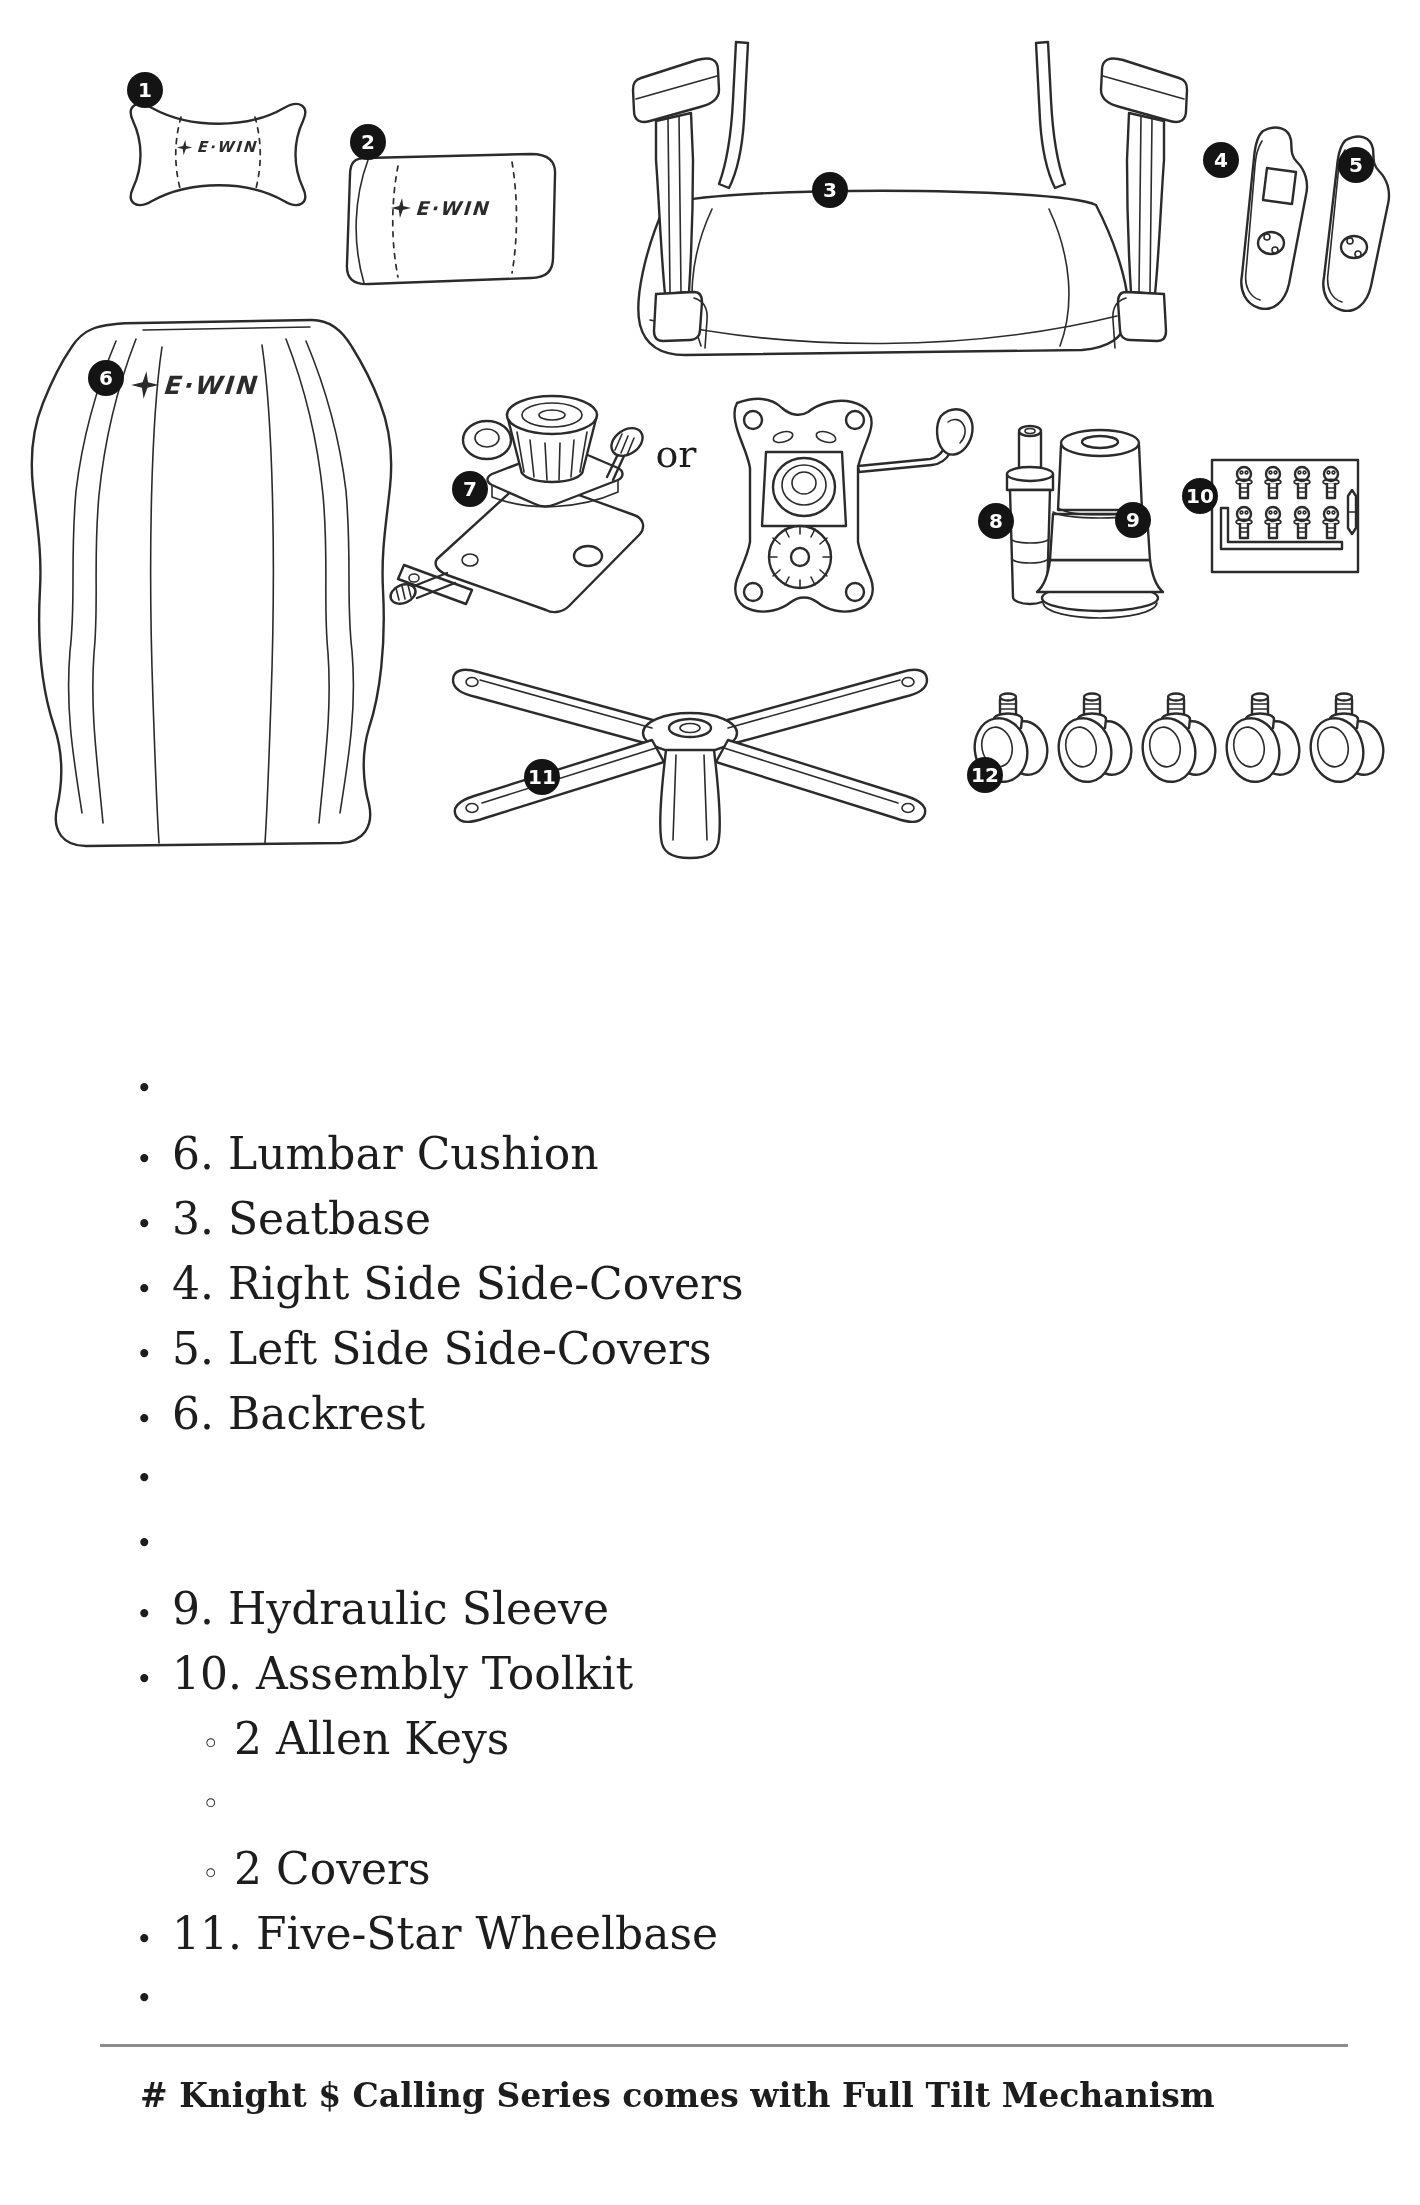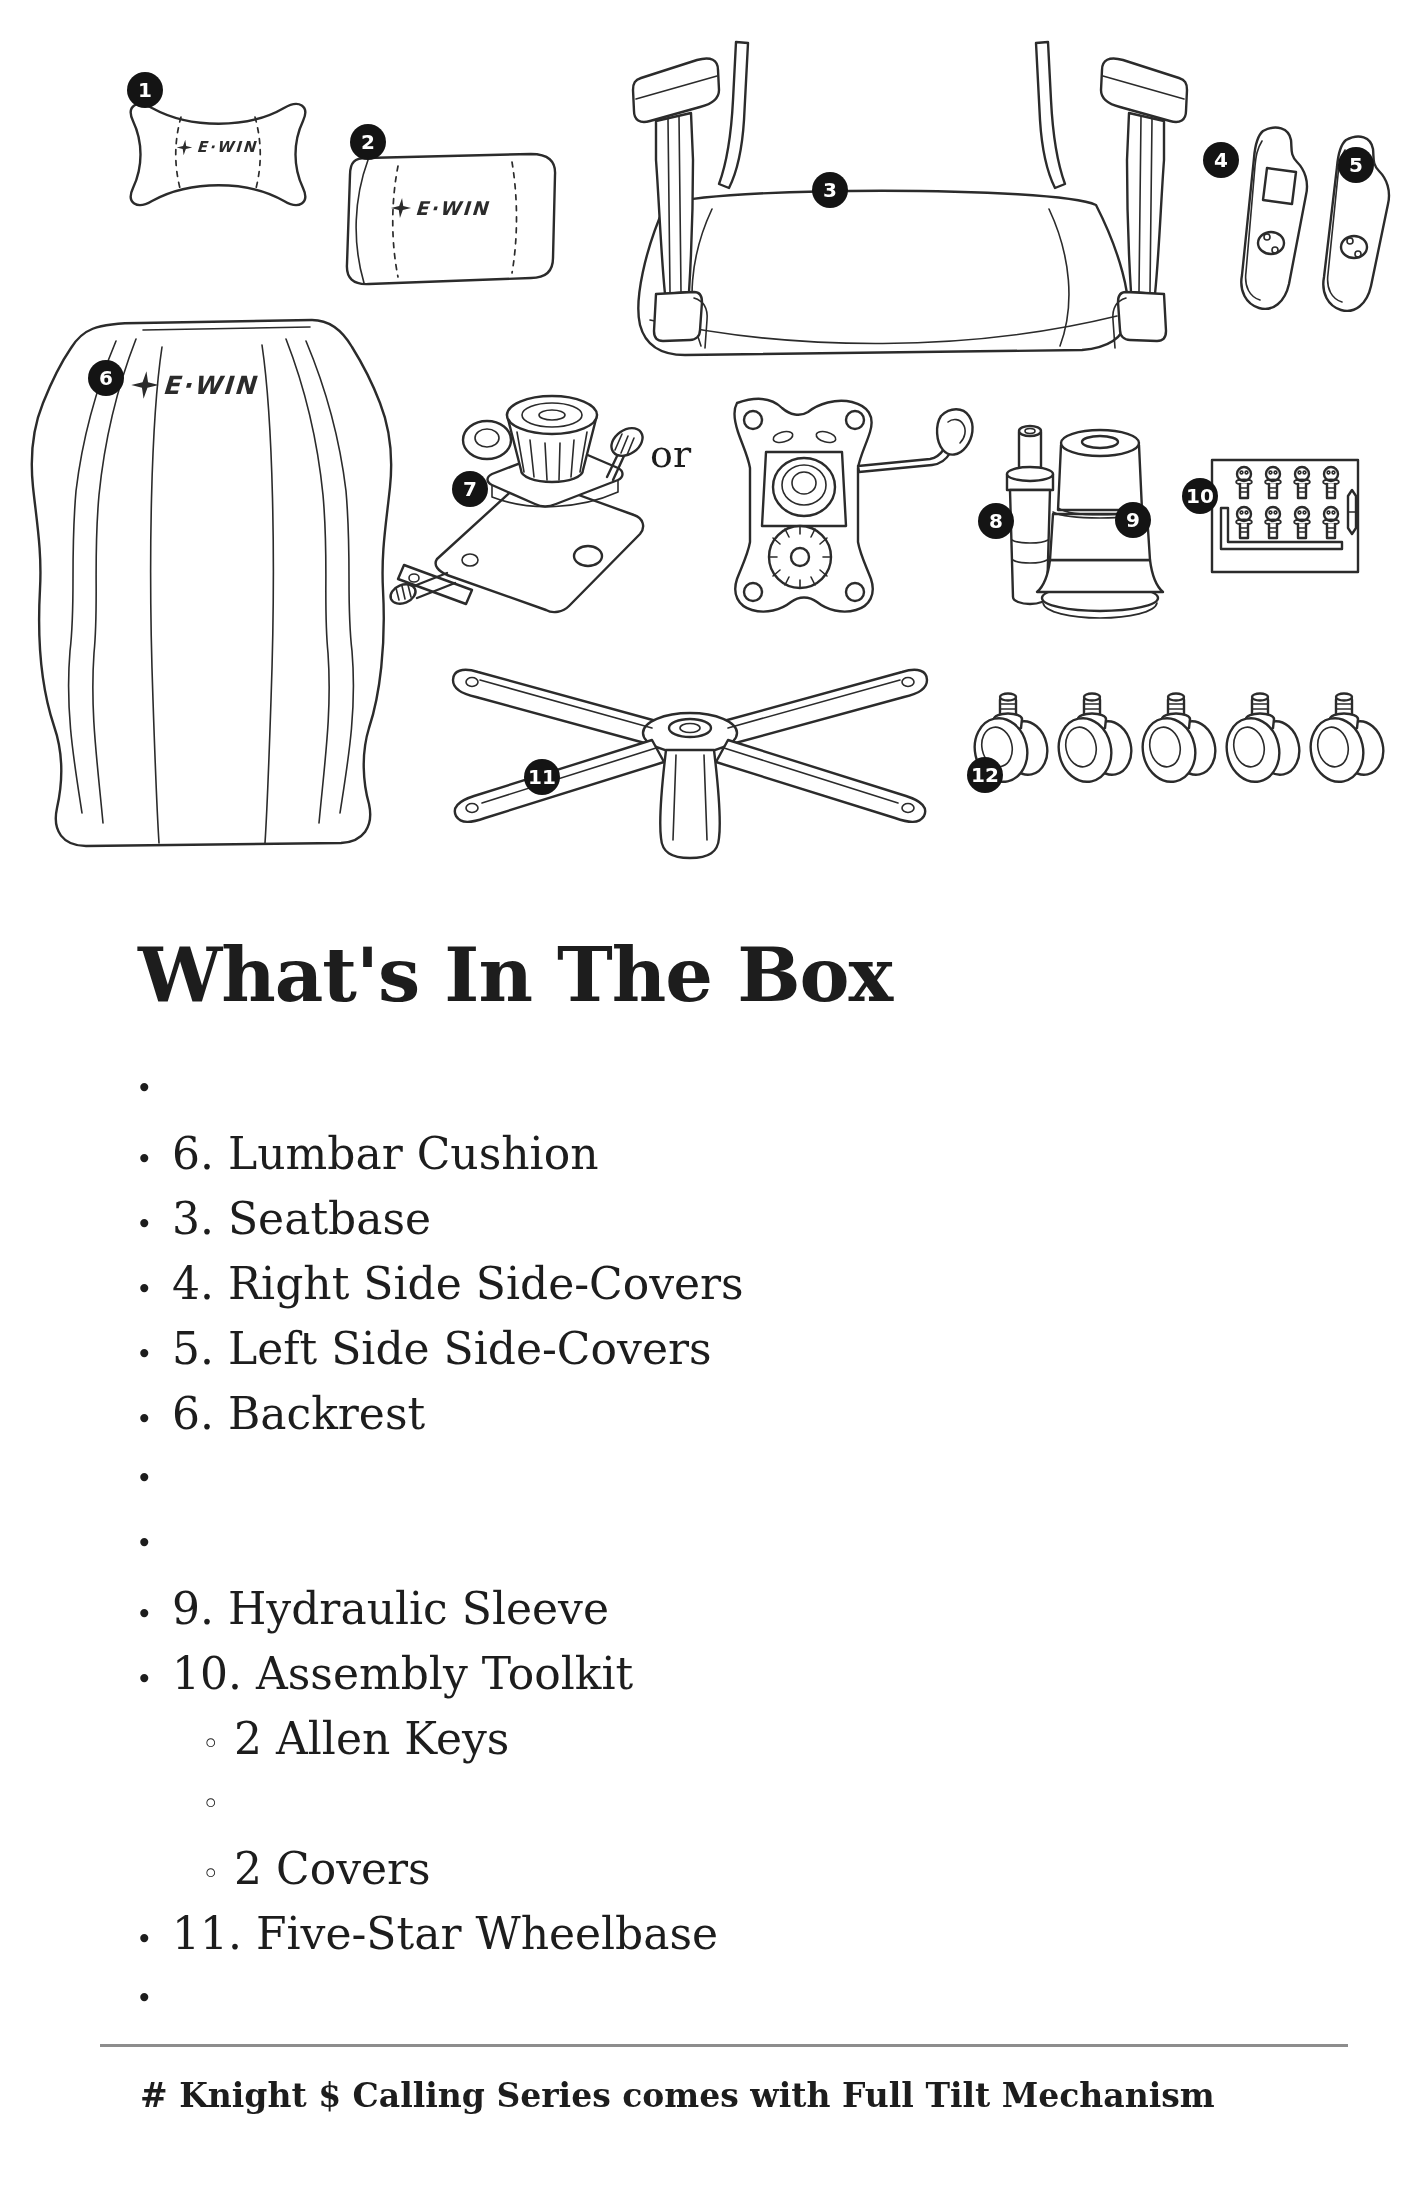--- a/index.html
+++ b/index.html
@@ -7,21 +7,21 @@
         font-family:"DejaVu Serif", serif;color:#1d1d1d;}
   .art{position:absolute;left:0;top:0;}
   .art path,.art ellipse,.art circle,.art rect,.art line{
         fill:none;stroke:#2b2b2b;stroke-width:2.4;stroke-linecap:round;stroke-linejoin:round;}
   .art .fillw{fill:#ffffff;}
   .art .thin{stroke-width:1.6;}
   .art .dash{stroke-width:1.7;stroke-dasharray:5 6;}
   .badge{position:absolute;width:36px;height:36px;border-radius:50%;background:#141414;color:#ffffff;
          font-family:"DejaVu Sans", sans-serif;font-weight:bold;font-size:20px;
          display:flex;align-items:center;justify-content:center;z-index:5;}
-  .or-label{position:absolute;left:650px;top:432px;width:52px;text-align:left;
+  .or-label{position:absolute;left:650px;top:432px;width:52px;text-align:center;
             font-size:38px;color:#1d1d1d;z-index:4;}
   .logo{position:absolute;display:flex;align-items:center;gap:5px;color:#2b2b2b;z-index:4;
         font-family:"DejaVu Sans", sans-serif;font-style:italic;font-weight:bold;transform:skewX(-6deg);}
   .logo .txt{letter-spacing:2px;}
   .logo svg{display:block;}
   .logo-pillow{left:176px;top:138px;font-size:15px;}
   .logo-cushion{left:390px;top:197px;font-size:19px;}
   .logo-backrest{left:130px;top:370px;font-size:25px;}
   .title{position:absolute;left:138px;top:938px;margin:0;font-size:75px;font-weight:bold;
          letter-spacing:-1px;line-height:1.0;}
@@ -255,21 +255,20 @@
       </svg>
     <span class="txt">E·WIN</span>
   </div>
   <div class="logo logo-backrest">
     <svg width="30" height="30" viewBox="0 0 24 24">
         <path d="M12,1 L14.2,9.8 L23,12 L14.2,14.2 L12,23 L9.8,14.2 L1,12 L9.8,9.8 Z" fill="#2b2b2b"></path>
       </svg>
     <span class="txt">E·WIN</span>
   </div>
 
-  <h1 class="title">What's In The Box</h1>
 
   <ul class="list">
     <li class="li">
         <span class="bullet">•</span>
       </li>
     <li class="li">
         <span class="bullet">•</span>
         <span>6. Lumbar Cushion</span>
       </li>
     <li class="li">

